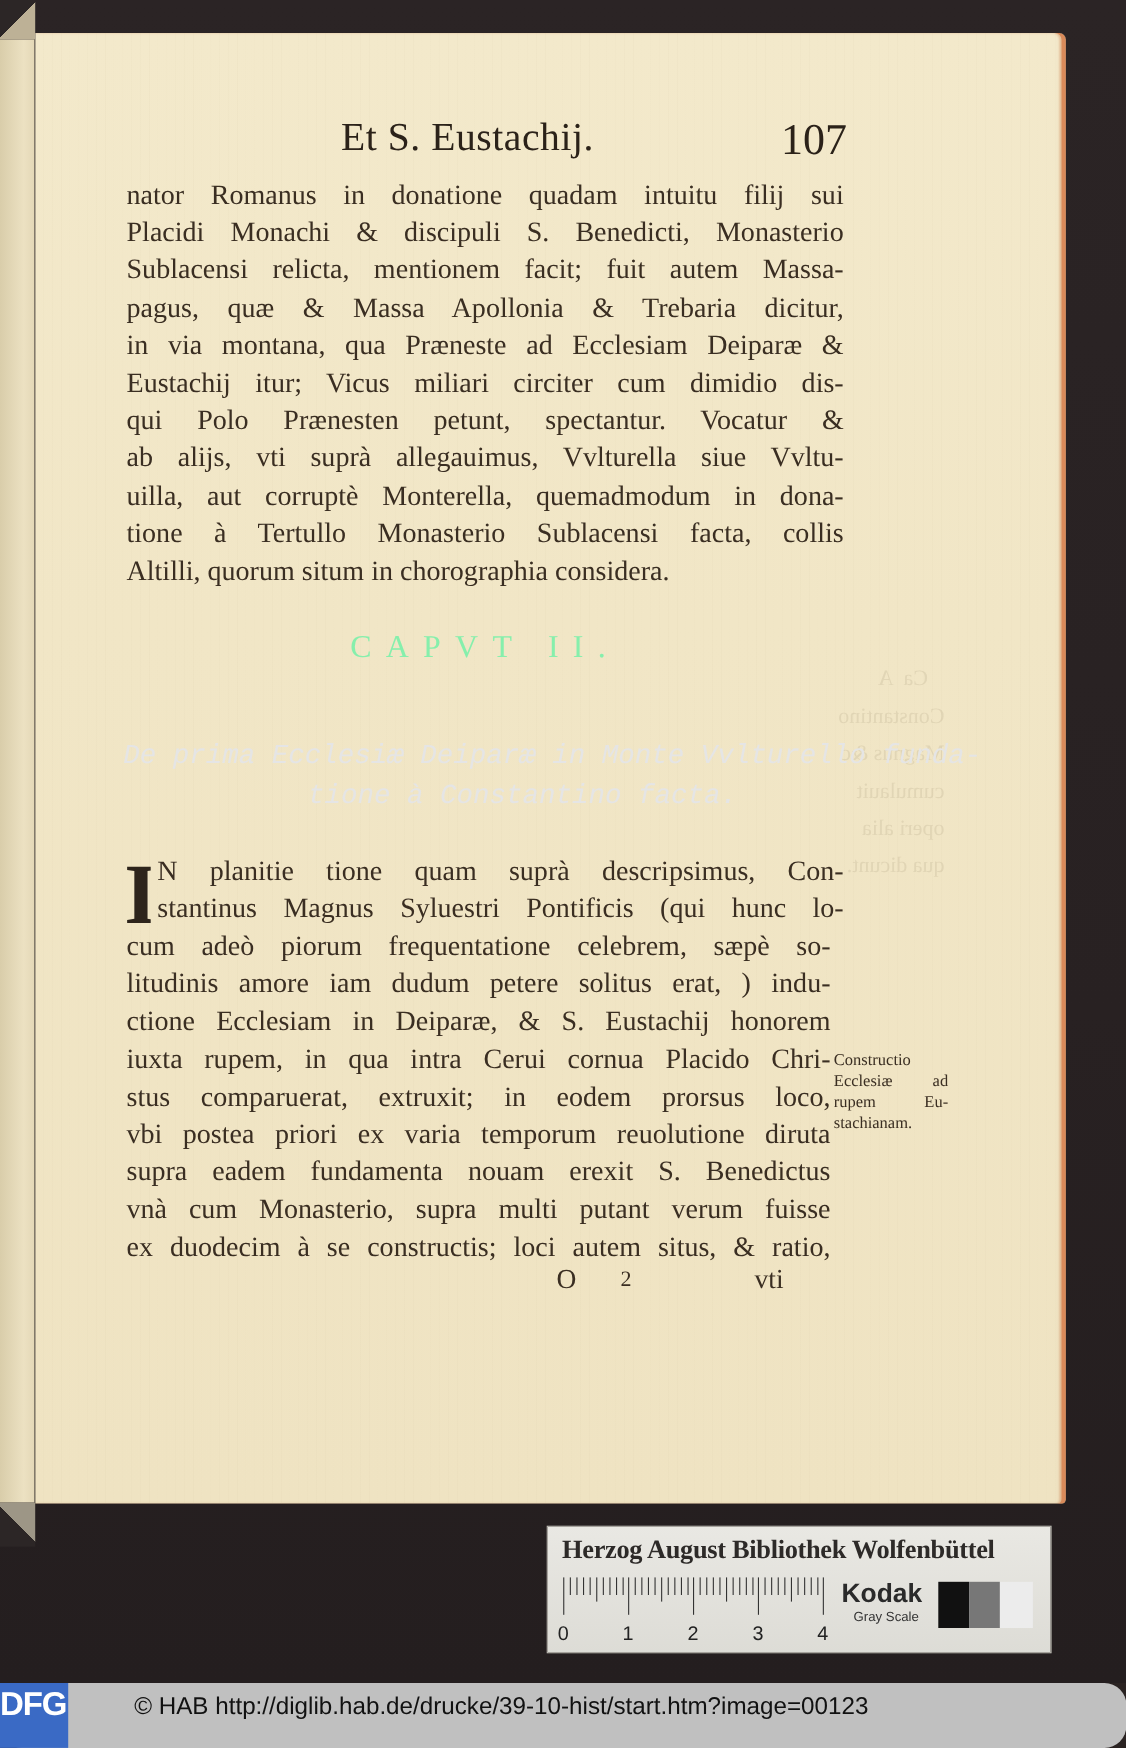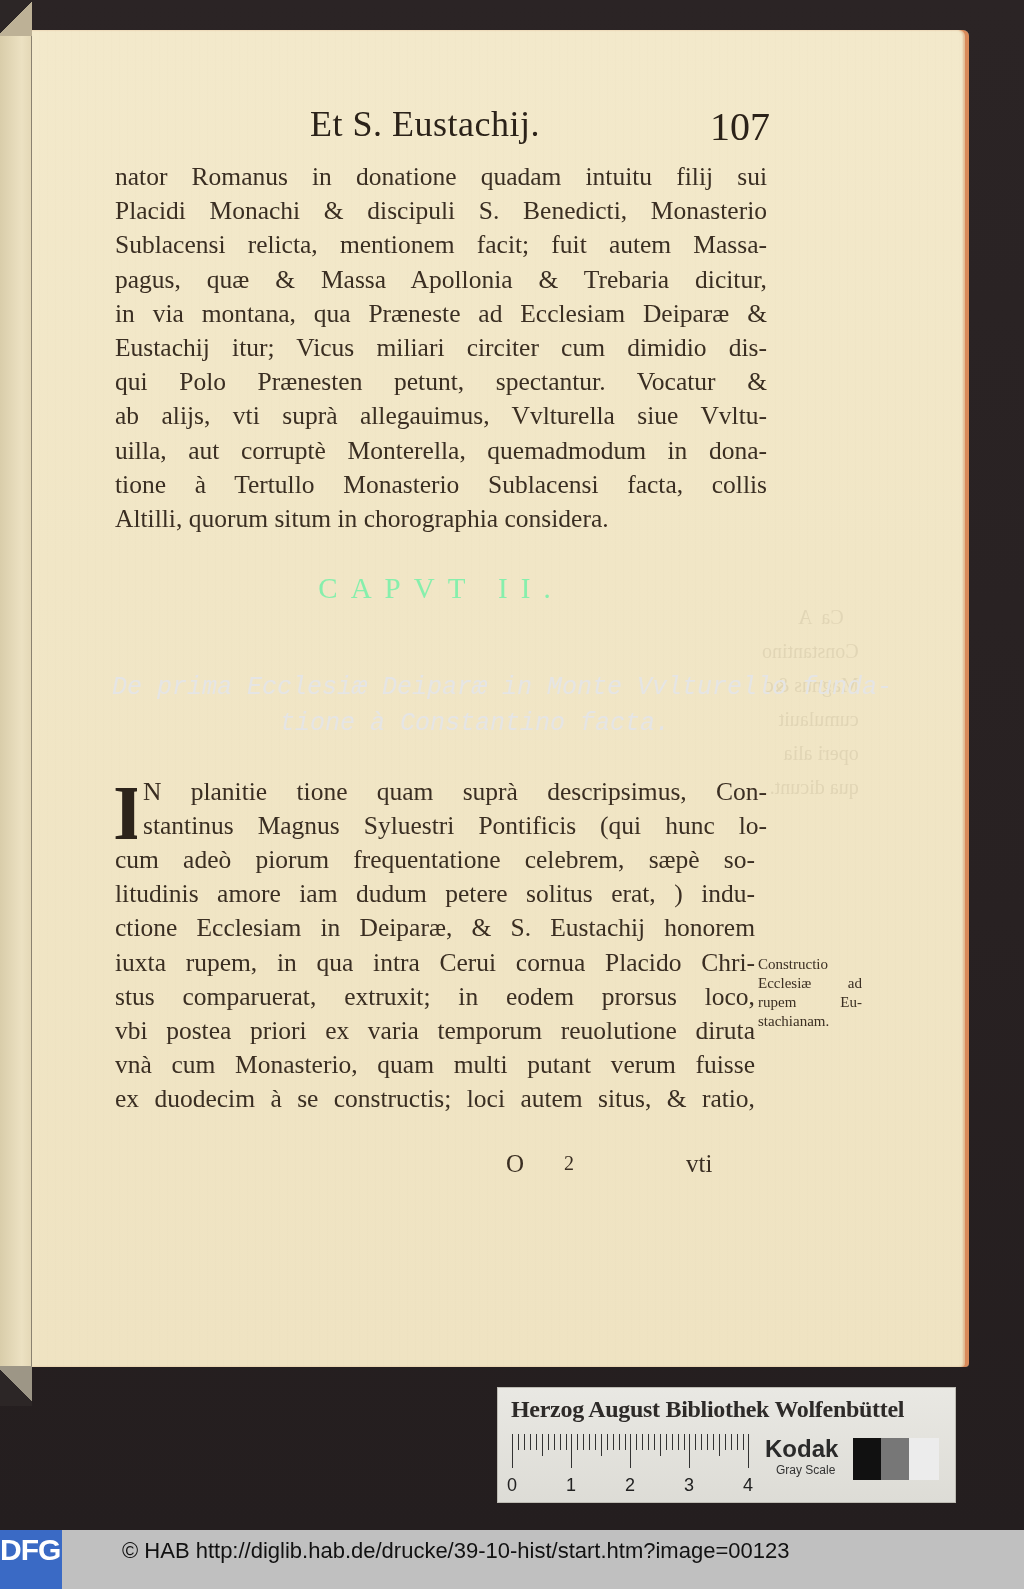--- a/index.html
+++ b/index.html
@@ -124,20 +124,21 @@
     .kodak-sub {
       position: absolute; left: 278px; top: 75px;
       font-family: "Liberation Sans", sans-serif; font-size: 12px; color: #333;
     }
     .swatch { position: absolute; top: 50px; width: 28px; height: 42px; }
 
     
     .footer {
       position: absolute; left: 0; top: 1530px; width: 1024px; height: 59px;
       background: #c0c0c0;
+      border-radius: 20px;
     }
     .dfg-logo {
       position: absolute; left: 0; top: 0; width: 62px; height: 59px;
       background: #3a6ac5; color: #ffffff;
       font-family: "Liberation Sans", sans-serif; font-weight: bold; font-size: 30px;
       line-height: 40px; padding-left: 0; letter-spacing: -1px; overflow: hidden;
     }
     .footer-text {
       position: absolute; left: 122px; top: 8px;
       font-family: "Liberation Sans", sans-serif; font-size: 22px; color: #111;
@@ -194,21 +195,22 @@
   <span class="line">stantinus Magnus Syluestri Pontificis (qui hunc lo-</span>
 </div>
 
 <div class="text-block" style="top:843px; width:640px;">
   <span class="line">cum adeò piorum frequentatione celebrem, sæpè so-</span>
   <span class="line">litudinis amore iam dudum petere solitus erat, ) indu-</span>
   <span class="line">ctione Ecclesiam in Deiparæ, &amp; S. Eustachij honorem</span>
   <span class="line">iuxta rupem, in qua intra Cerui cornua Placido Chri-</span>
   <span class="line">stus comparuerat, extruxit; in eodem prorsus loco,</span>
   <span class="line">vbi postea priori ex varia temporum reuolutione diruta</span>
-  <span class="line">vnà cum Monasterio, quam multi putant verum fuisse</span>
+  <span class="line">supra eadem fundamenta nouam erexit S. Benedictus</span>
+  <span class="line">vnà cum Monasterio, supra multi putant verum fuisse</span>
   <span class="line">ex duodecim à se constructis; loci autem situs, &amp; ratio,</span>
 </div>
 
 <div class="marginal">
   <span class="line">Constructio</span>
   <span class="line j">Ecclesiæ ad</span>
   <span class="line j">rupem Eu-</span>
   <span class="line">stachianam.</span>
 </div>
 

